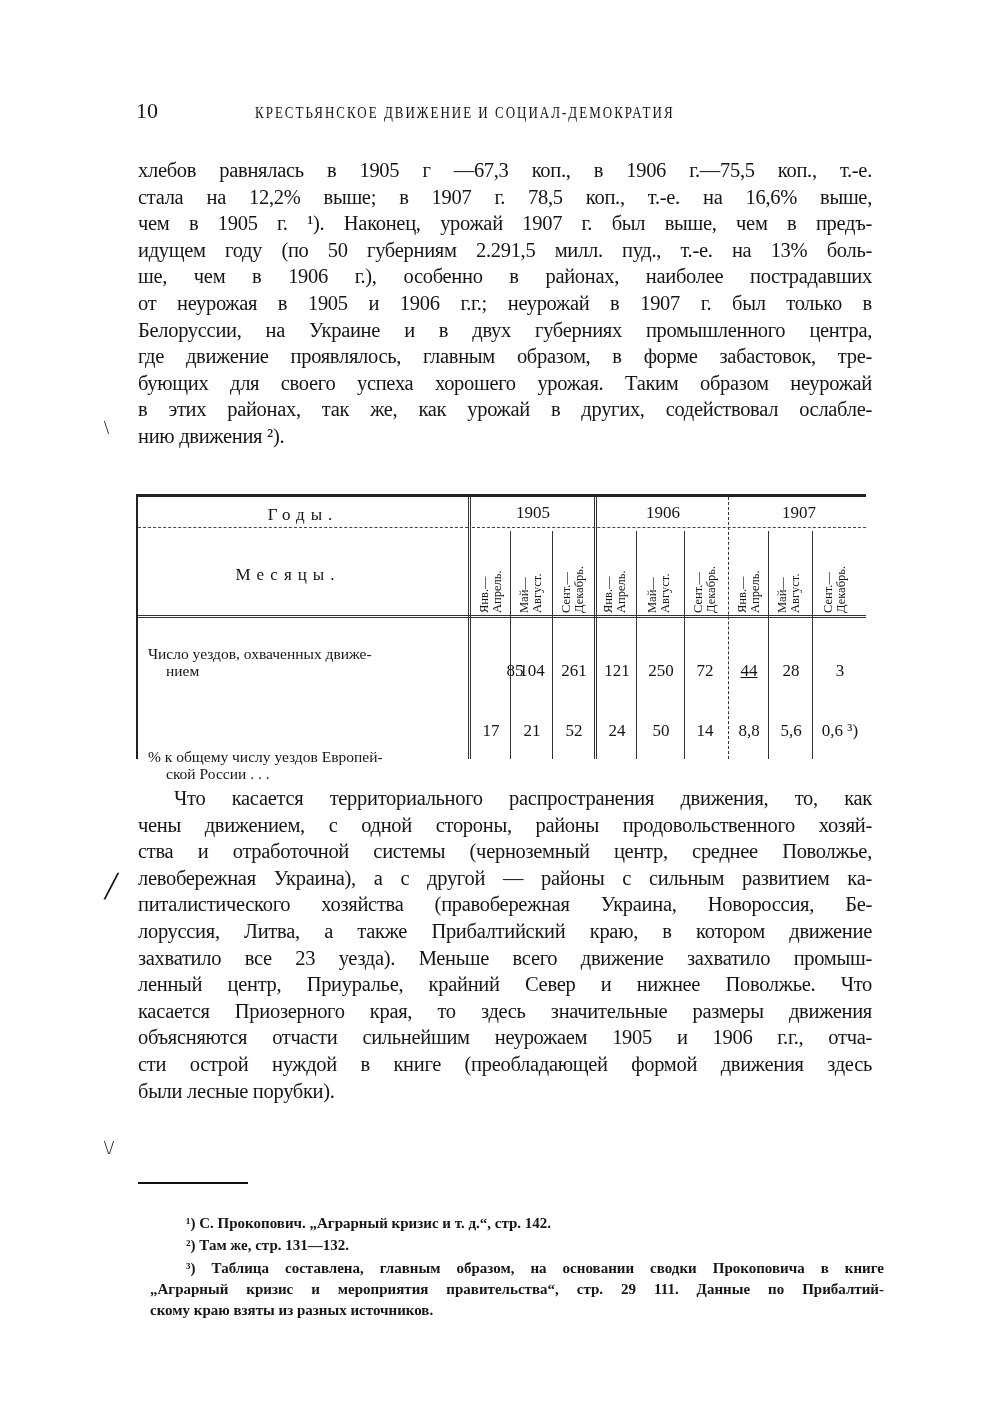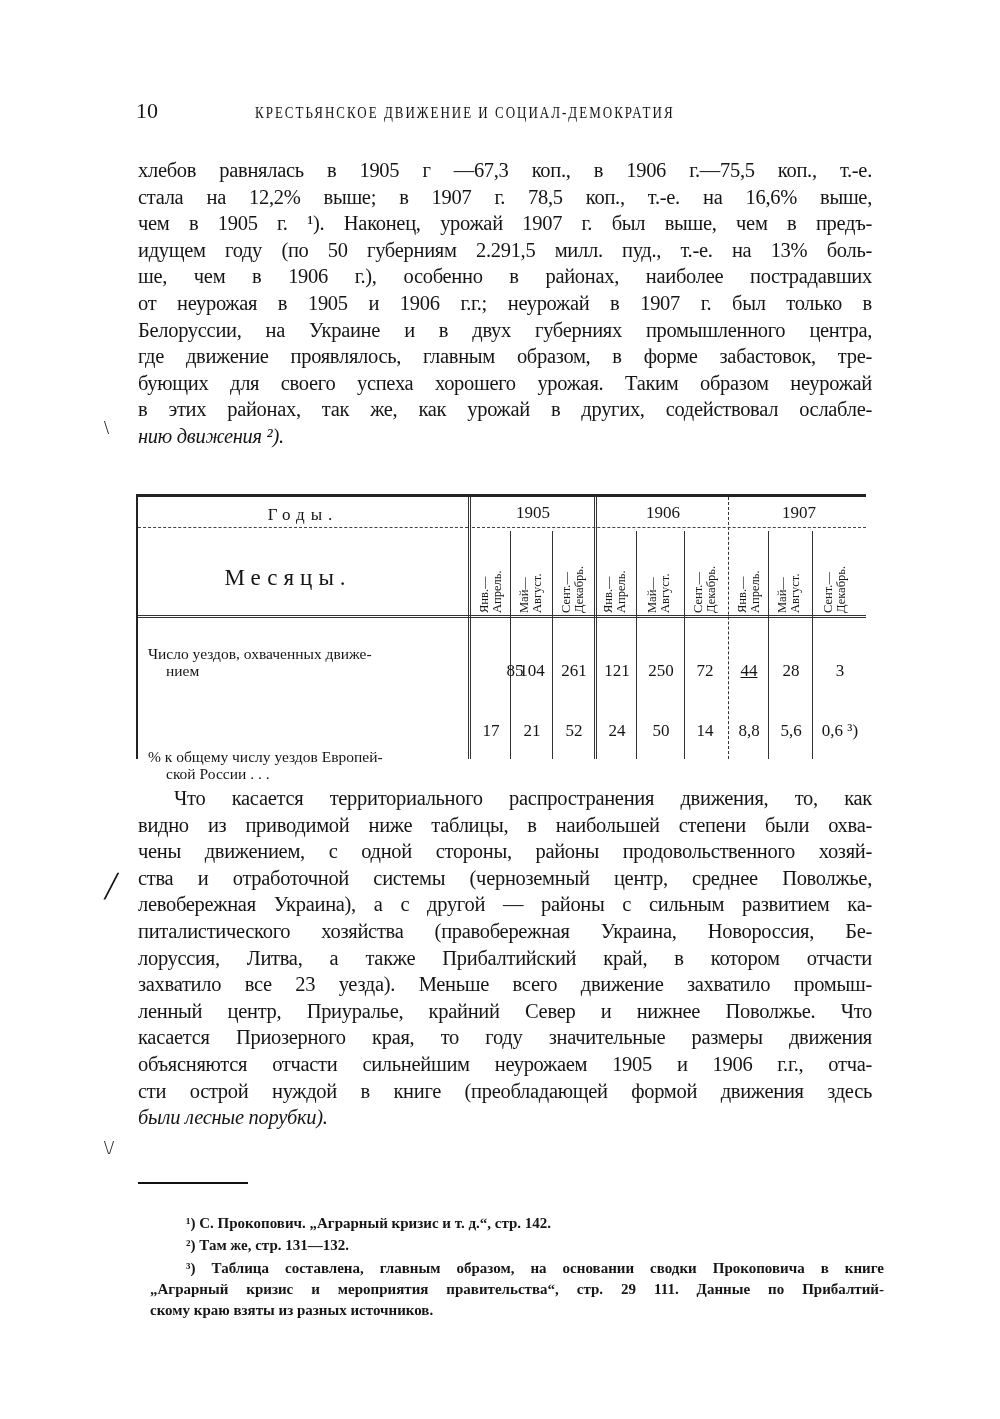--- a/index.html
+++ b/index.html
@@ -14,34 +14,34 @@
     position: absolute; left: 255px; top: 103px; font-size: 13px;
     letter-spacing: 2px; text-transform: uppercase; transform: scaleY(1.25);
     transform-origin: left top;
   }
   .para {
     position: absolute; left: 138px; width: 734px; font-size: 20.5px;
     line-height: 26.6px; text-align: justify; margin: 0;
     font-stretch: condensed; letter-spacing: -0.3px;
   }
   .para .line { display: block; text-align: justify; text-align-last: justify; white-space: nowrap; }
-  .para .line.last { text-align-last: left; font-style: italic; }
+  .para .line.last { text-align-last: left; }
   #para1 { top: 157px; }
   #para2 { top: 785px; }
   .indent { padding-left: 36px; }
 
   .margin-mark { position: absolute; color: #111; font-size: 18px; }
   .tbl-wrap { position: absolute; left: 136px; top: 494px; width: 728px; height: 262px;
     border-top: 3px solid #222; border-left: 2px solid #222; }
   .vline { position: absolute; top: 0; border-left: 1px solid #333; }
   .vline.double { border-left: 3px double #333; }
   .hline { position: absolute; border-top: 1px dashed #444; }
   .hline.solid { border-top: 3px double #333; }
   .years-label { position: absolute; left: 0; width: 330px; top: 8px; text-align: center; font-size: 17px; letter-spacing: 6px; }
-  .months-label { position: absolute; left: 0; width: 300px; top: 68px; text-align: center; font-size: 23px; letter-spacing: 6px; }
+  .months-label { position: absolute; left: 0; width: 300px; top: 68px; text-align: center; font-size: 17px; letter-spacing: 6px; }
   .year-hdr { position: absolute; top: 6px; font-size: 17px; text-align: center; }
   .month-hdr {
     position: absolute; top: 36px; height: 80px; font-size: 12.5px; line-height: 13px;
     writing-mode: vertical-rl; transform: rotate(180deg); text-align: left; white-space: pre;
   }
   .row-label { position: absolute; left: 10px; width: 310px; font-size: 15.5px; line-height: 17px; text-align: justify; }
   .row-label .line { display: block; white-space: nowrap; }
   .row-label .cont { padding-left: 18px; }
   .val { position: absolute; font-size: 17px; text-align: center; }
 
@@ -142,29 +142,28 @@
   <div class="val" style="left:460px; width:38px; top:224px;">24</div>
   <div class="val" style="left:500px; width:46px; top:224px;">50</div>
   <div class="val" style="left:548px; width:38px; top:224px;">14</div>
   <div class="val" style="left:592px; width:38px; top:224px;">8,8</div>
   <div class="val" style="left:632px; width:42px; top:224px;">5,6</div>
   <div class="val" style="left:676px; width:52px; top:224px;">0,6 ³)</div>
 </div>
 
 <div class="para" id="para2">
   <span class="line indent">Что касается территориального распространения движения, то, как</span>
-  <span class="line">видно из приводимой ниже таблицы, в наибольшей степени были охва-</span>
   <span class="line">чены движением, с одной стороны, районы продовольственного хозяй-</span>
   <span class="line">ства и отработочной системы (черноземный центр, среднее Поволжье,</span>
   <span class="line">левобережная Украина), а с другой — районы с сильным развитием ка-</span>
   <span class="line">питалистического хозяйства (правобережная Украина, Новороссия, Бе-</span>
-  <span class="line">лоруссия, Литва, а также Прибалтийский край, в котором отчасти</span>
+  <span class="line">лоруссия, Литва, а также Прибалтийский краю, в котором движение</span>
   <span class="line">захватило все 23 уезда). Меньше всего движение захватило промыш-</span>
   <span class="line">ленный центр, Приуралье, крайний Север и нижнее Поволжье. Что</span>
-  <span class="line">касается Приозерного края, то году значительные размеры движения</span>
+  <span class="line">касается Приозерного края, то здесь значительные размеры движения</span>
   <span class="line">объясняются отчасти сильнейшим неурожаем 1905 и 1906 г.г., отча-</span>
   <span class="line">сти острой нуждой в книге (преобладающей формой движения здесь</span>
   <span class="line last">были лесные порубки).</span>
 </div>
 
 <div class="margin-mark" style="left:106px; top:862px; font-size:40px; transform:skewX(-10deg);">/</div>
 <div class="margin-mark" style="left:104px; top:1138px;">\/</div>
 
 <div class="footnote-rule"></div>
 <div class="fn" id="fn1">

